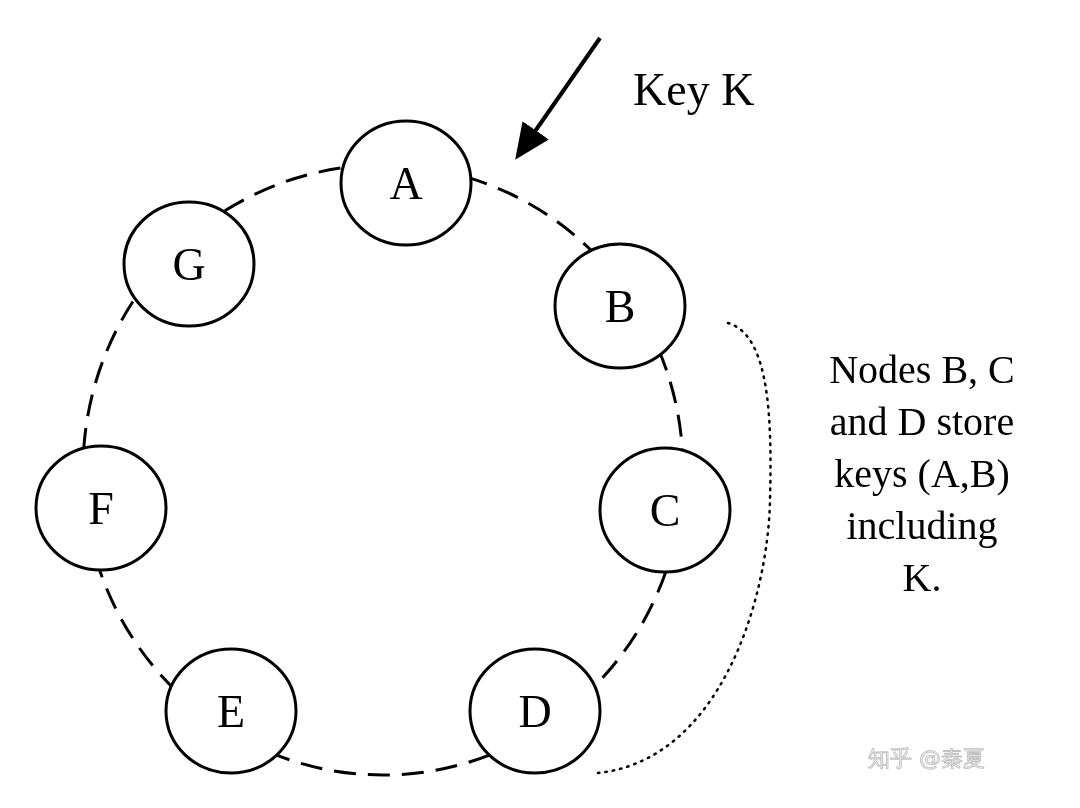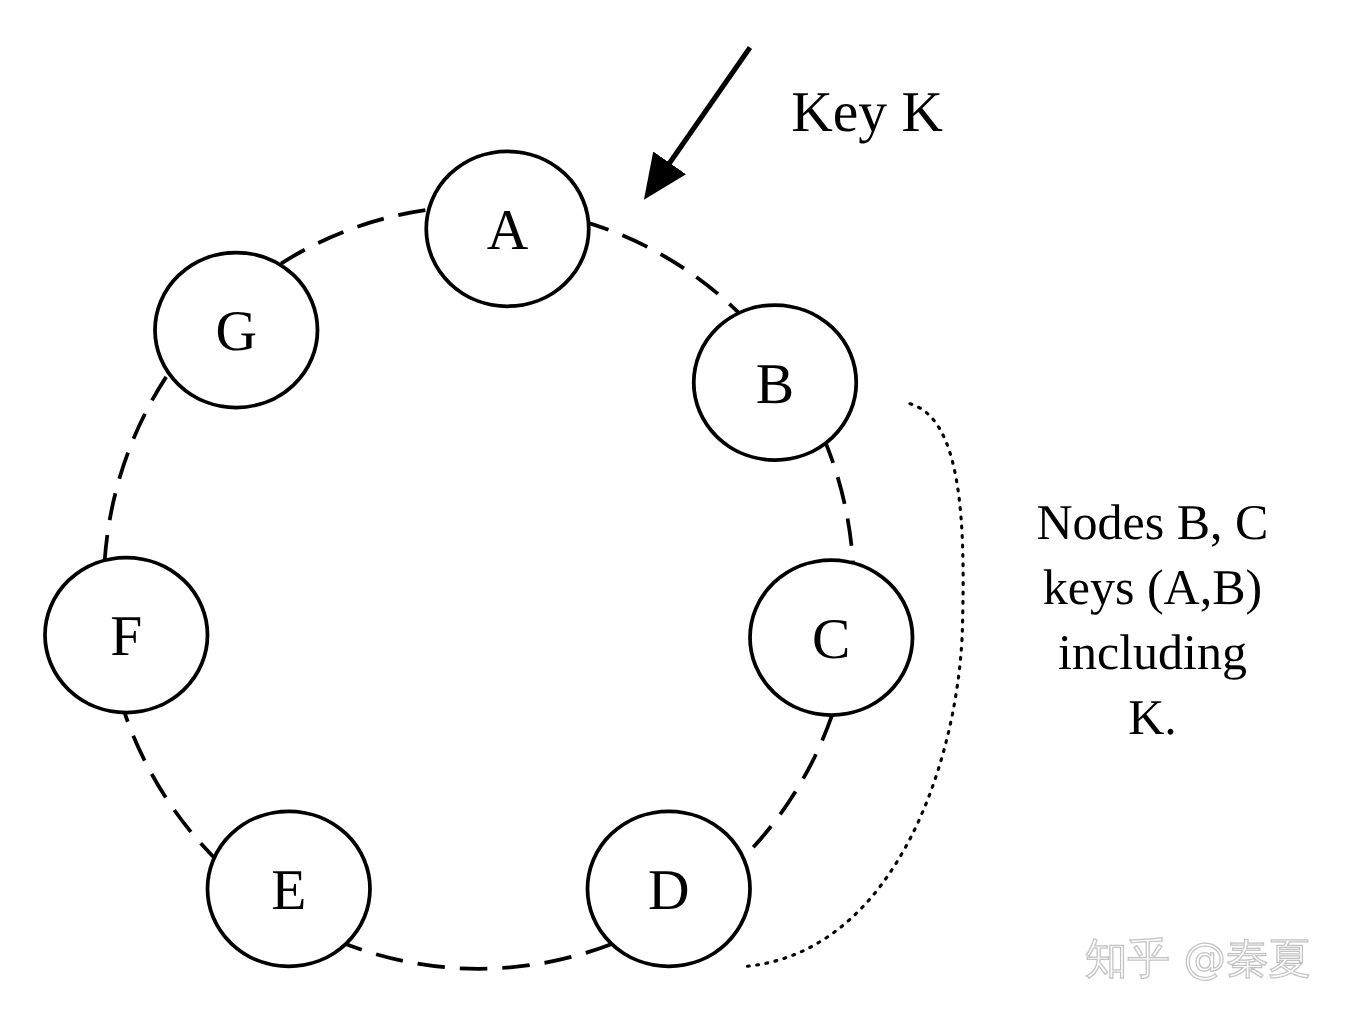--- a/index.html
+++ b/index.html
@@ -1,24 +1,24 @@
 <!DOCTYPE html>
 <html><head>
   <meta charset="utf-8">
   <style>
     html, body { margin: 0; padding: 0; background: #ffffff; }
     body { width: 1080px; height: 808px; position: relative; overflow: hidden; }
     svg { position: absolute; left: 0; top: 0; }
     .node-label { font-family: "Liberation Serif", "DejaVu Serif", serif; font-size: 46px; fill: #000; }
     .key-label { font-family: "Liberation Serif", "DejaVu Serif", serif; font-size: 46px; fill: #000; }
     .note { position: absolute; left: 792px; top: 344px; width: 260px; text-align: center;
-            font-family: "Liberation Serif", "DejaVu Serif", serif; font-size: 40px; line-height: 52px; color: #000; margin-top: 48px; }
+            font-family: "Liberation Serif", "DejaVu Serif", serif; font-size: 40px; line-height: 52px; color: #000; }
     .note div { white-space: nowrap; }
     .watermark { position: absolute; left: 868px; top: 744px; font-family: "DejaVu Sans", sans-serif;
-                 font-size: 34px; color: #ffffff; -webkit-text-stroke: 1px #bdbdbd; opacity: 0.9; white-space: nowrap; }
+                 font-size: 22px; color: #ffffff; -webkit-text-stroke: 1px #bdbdbd; opacity: 0.9; white-space: nowrap; }
   </style>
 </head>
 <body>
 
 <svg width="1080" height="808" viewBox="0 0 1080 808">
   <defs>
     <marker id="arrowhead" markerWidth="10" markerHeight="10" refX="6" refY="5" orient="auto" markerUnits="strokeWidth">
       <path d="M0,1 L9,5 L0,9 Z" fill="#000"></path>
     </marker>
   </defs>
@@ -65,18 +65,19 @@
       </g>
       <g>
         <ellipse cx="189" cy="264" rx="65" ry="62" fill="#fff" stroke="#000" stroke-width="3"></ellipse>
         <text x="189" y="280" text-anchor="middle" class="node-label">G</text>
       </g>
     </g>
 </svg>
 
 <div class="note">
   <div>Nodes B, C</div>
+  <div>and D store</div>
   <div>keys (A,B)</div>
   <div>including</div>
   <div>K.</div>
 </div>
 
 <div class="watermark">知乎 @秦夏</div>
 
 </body></html>

